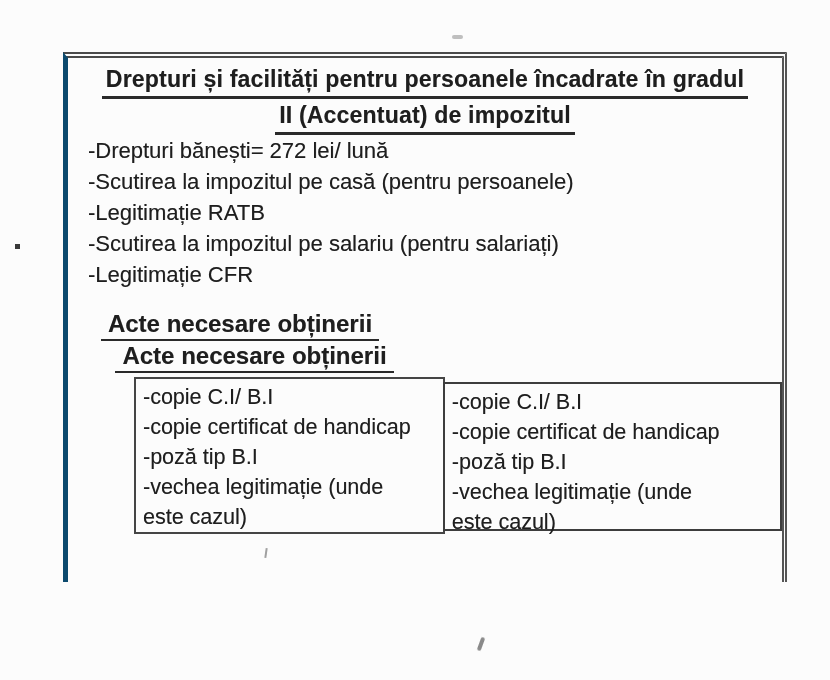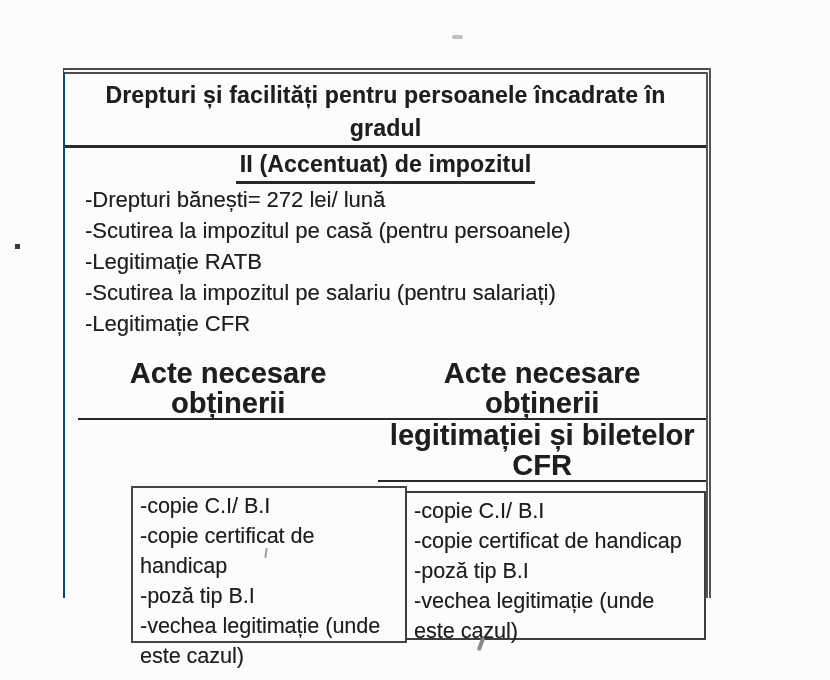--- a/index.html
+++ b/index.html
@@ -12,34 +12,34 @@
   body{
     width:830px;height:680px;position:relative;overflow:hidden;
     background:var(--paper);
     color:var(--ink);
     font-family:"Liberation Sans", sans-serif;
     text-shadow:0.25px 0.25px 0 rgba(40,40,40,0.45);
   }
 
   
   .frame{
-    position:absolute;left:63px;top:68px;width:648px;height:530px;
+    position:absolute;left:63px;top:52px;width:724px;height:530px;
     box-sizing:border-box;
     border-top:6px double #4b4b4b;
-    border-left:2px solid #0c4a6e;
+    border-left:5px solid #0c4a6e;
     border-right:5px double var(--frame);
   }
 
   .title{padding-top:5px;text-align:center;font-size:23px;font-weight:bold;line-height:33px;letter-spacing:0.2px;}
   .tline-row{display:block;}
   .tline{display:inline-block;border-bottom:3px solid var(--rule);padding:0 4px 0px;}
 
   .benefits{padding-left:20px;font-size:22px;line-height:31px;}
 
-  .col-headers{display:flex;margin-top:19px;padding-left:13px;font-weight:bold;font-size:29px;line-height:30px;text-align:center;}
+  .col-headers{display:flex;margin-top:19px;padding-left:13px;font-weight:bold;font-size:24px;line-height:30px;text-align:center;flex-direction:column;}
   .col-head-left{width:318px;}
   .col-head-right{width:347px;}
   .hline-row{display:block;}
   .hline{display:inline-block;border-bottom:2px solid var(--rule);padding:0 7px 0px;}
 
   .acts-table{display:flex;margin-top:4px;padding-left:18px;align-items:flex-start;margin-left:48px;}
   .cell{
     box-sizing:border-box;border:2px solid #454545;
     font-size:21.5px;line-height:30px;padding:3px 7px;
     background:transparent;
@@ -72,21 +72,20 @@
     <div class="bline">-Scutirea la impozitul pe salariu (pentru salariați)</div>
     <div class="bline">-Legitimație CFR</div>
   </div>
 
   <div class="col-headers">
     <div class="col-head-left">
       <span class="hline-row"><span class="hline">Acte necesare obținerii</span></span>
     </div>
     <div class="col-head-right">
       <span class="hline-row"><span class="hline">Acte necesare obținerii</span></span>
-      <span class="hline-row"><span class="hline">legitimației și biletelor CFR</span></span>
     </div>
   </div>
 
   <div class="acts-table">
     <div class="cell cell-left">
       <div class="cline">-copie C.I/ B.I</div>
       <div class="cline">-copie certificat de handicap</div>
       <div class="cline">-poză tip B.I</div>
       <div class="cline">-vechea legitimație (unde
 este cazul)</div>

